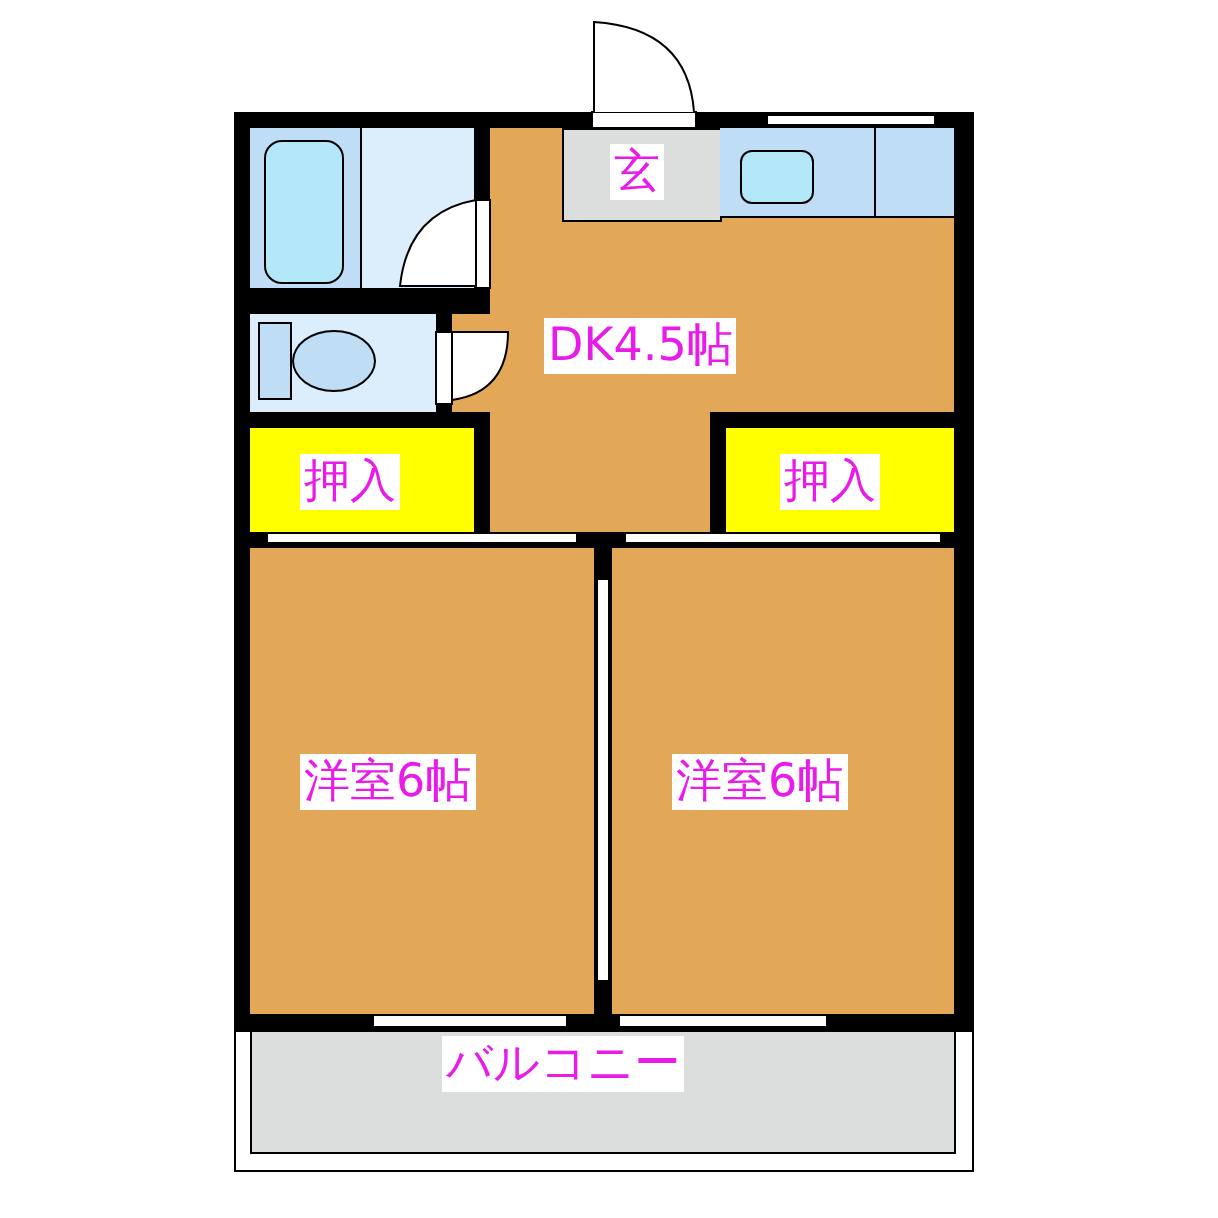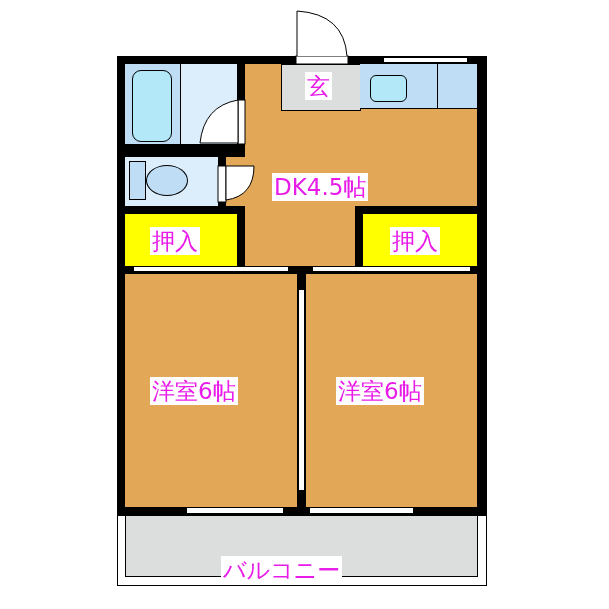--- a/index.html
+++ b/index.html
@@ -61,19 +61,19 @@
     <path d="M297 56 L297 11 Q344 14 347 56" fill="#fff" stroke="#000" stroke-width="1"></path>
 
     <rect x="238" y="100" width="7" height="44" fill="#fff" stroke="#000" stroke-width="1"></rect>
     <path d="M238 100 Q204 106 200 143 L238 143 Z" fill="#fff" stroke="#000" stroke-width="1"></path>
 
     <rect x="218" y="166" width="8" height="36" fill="#fff" stroke="#000" stroke-width="1"></rect>
     <path d="M226 166 L254 166 Q254 196 226 200 Z" fill="#fff" stroke="#000" stroke-width="1"></path>
   </svg>
 
   <span class="label" style="left:305px;top:72px;">玄</span>
-  <span class="label" style="left:272px;top:173px;">DK4.5帖</span>
+  <span class="label" style="left:272px;top:159px;">DK4.5帖</span>
   <span class="label" style="left:150px;top:227px;">押入</span>
   <span class="label" style="left:390px;top:227px;">押入</span>
   <span class="label" style="left:150px;top:377px;">洋室6帖</span>
   <span class="label" style="left:336px;top:377px;">洋室6帖</span>
-  <span class="label" style="left:221px;top:556px;">バルコニー</span>
+  <span class="label" style="left:221px;top:518px;">バルコニー</span>
 </div>
 
 </body></html>

